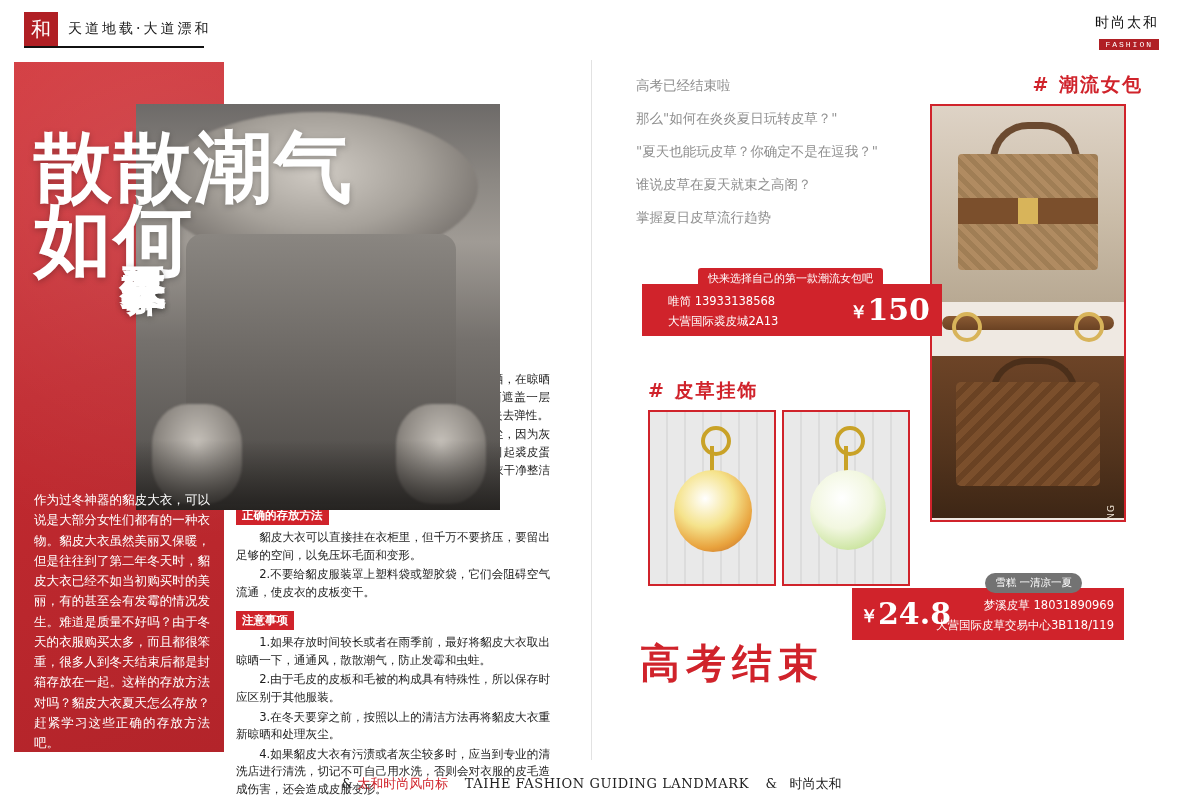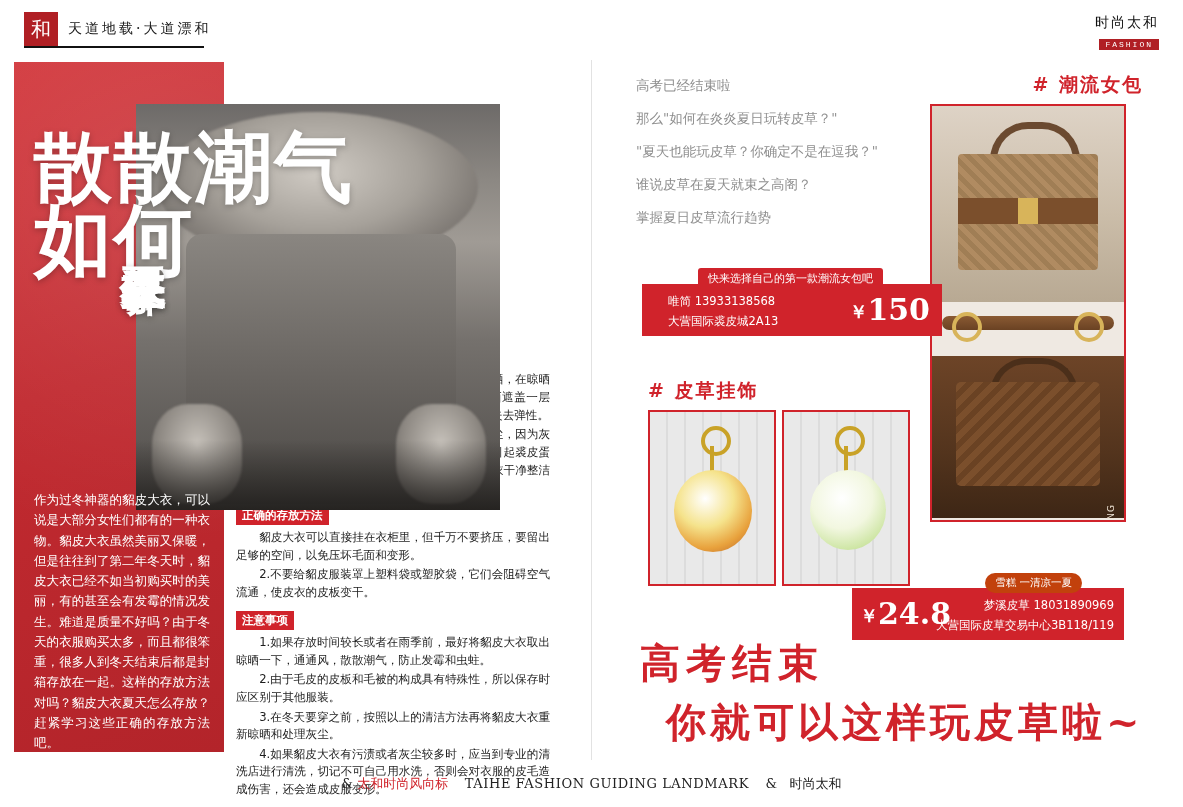--- a/index.html
+++ b/index.html
@@ -110,21 +110,21 @@
   #charm2{left:782px;top:410px;}
   .charm .bars{position:absolute;inset:0;background:repeating-linear-gradient(90deg,#e9e9e9 0 16px,#dcdcdc 16px 18px);}
   .charm .ring{position:absolute;left:50%;top:14px;margin-left:-11px;width:22px;height:22px;border:4px solid #c9a227;border-radius:50%;}
   .charm .chain{position:absolute;left:50%;top:34px;margin-left:-2px;width:4px;height:26px;background:#c9a227;}
   .puff-a{position:absolute;left:24px;top:58px;width:78px;height:82px;border-radius:50%;
     background:radial-gradient(circle at 40% 35%, #ffffff 0%, #f5e38c 40%, #e8a13c 70%, #b05a28 100%);filter:blur(.4px);}
   .puff-b{position:absolute;left:26px;top:58px;width:76px;height:80px;border-radius:50%;
     background:radial-gradient(circle at 42% 35%, #ffffff 0%, #f2f7e0 45%, #cfe6a6 75%, #a9c98a 100%);filter:blur(.4px);}
 
   .price-band2{position:absolute;left:852px;top:588px;width:272px;height:52px;background:#d0232b;color:#fff;}
-  .price-band2 .tab{position:absolute;right:42px;top:-15px;background:#c2410c;color:#fff;font-size:10.5px;
+  .price-band2 .tab{position:absolute;right:42px;top:-15px;background:#737373;color:#fff;font-size:10.5px;
     padding:3px 10px;border-radius:10px;}
   .price-band2 .price{position:absolute;left:8px;top:8px;font-size:30px;font-weight:bold;
     font-family:"DejaVu Serif","Liberation Serif",serif;}
   .price-band2 .price .yen{font-size:18px;vertical-align:2px;}
   .price-band2 .lines{position:absolute;right:10px;top:8px;text-align:right;font-size:11.5px;line-height:1.7;}
 
   .slogan{position:absolute;left:640px;top:636px;width:520px;
     font-family:"DejaVu Serif","Liberation Serif",serif;font-weight:bold;color:#d0232b;}
   .slogan .s1{font-size:40px;letter-spacing:6px;}
   .slogan .s2{font-size:40px;letter-spacing:4px;margin-top:4px;margin-left:26px;}
@@ -249,21 +249,20 @@
       <span class="yen">￥</span><span>24.8</span>
     </div>
     <div class="lines">
       <div>梦溪皮草 18031890969</div>
       <div>大营国际皮草交易中心3B118/119</div>
     </div>
   </div>
 
   <div class="slogan">
     <div class="s1">高考结束</div>
-    <div class="s2">你就可以这样玩皮草啦~</div>
   </div>
 
   <div class="footer">
     <span class="amp">&amp;</span>
     <span class="red">太和时尚风向标</span>
     &nbsp;&nbsp;
     <span class="en">TAIHE FASHION GUIDING LANDMARK</span>
     &nbsp;&nbsp;
     <span class="amp">&amp;</span>
     &nbsp;

